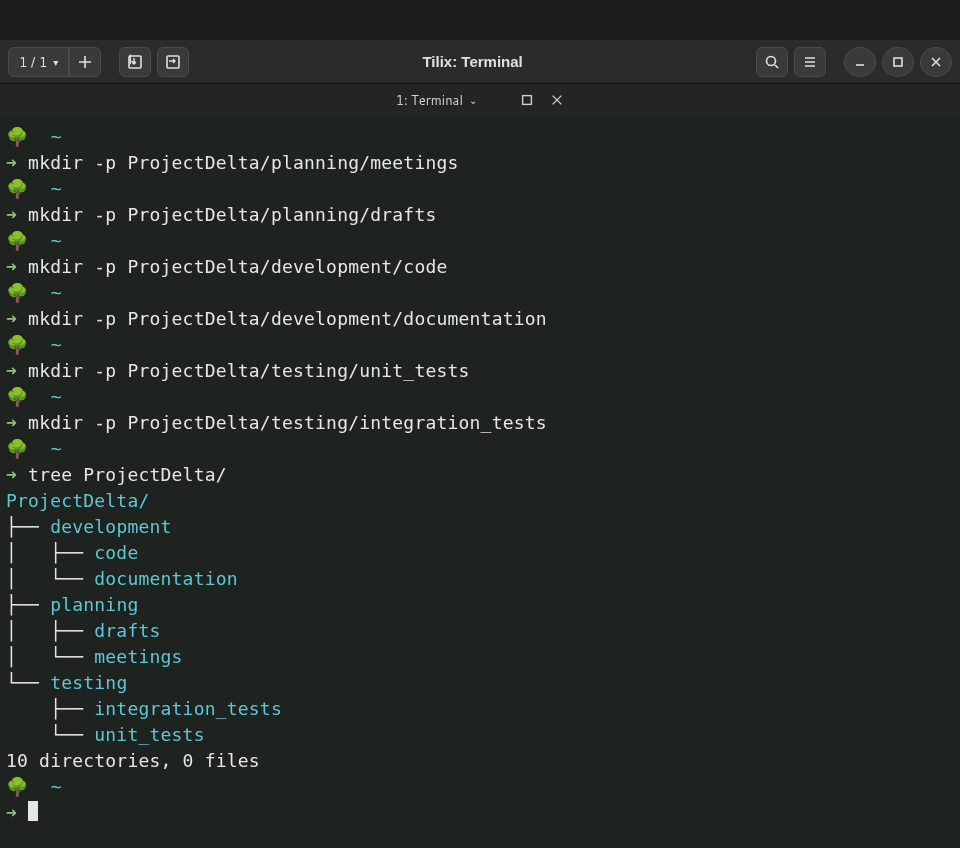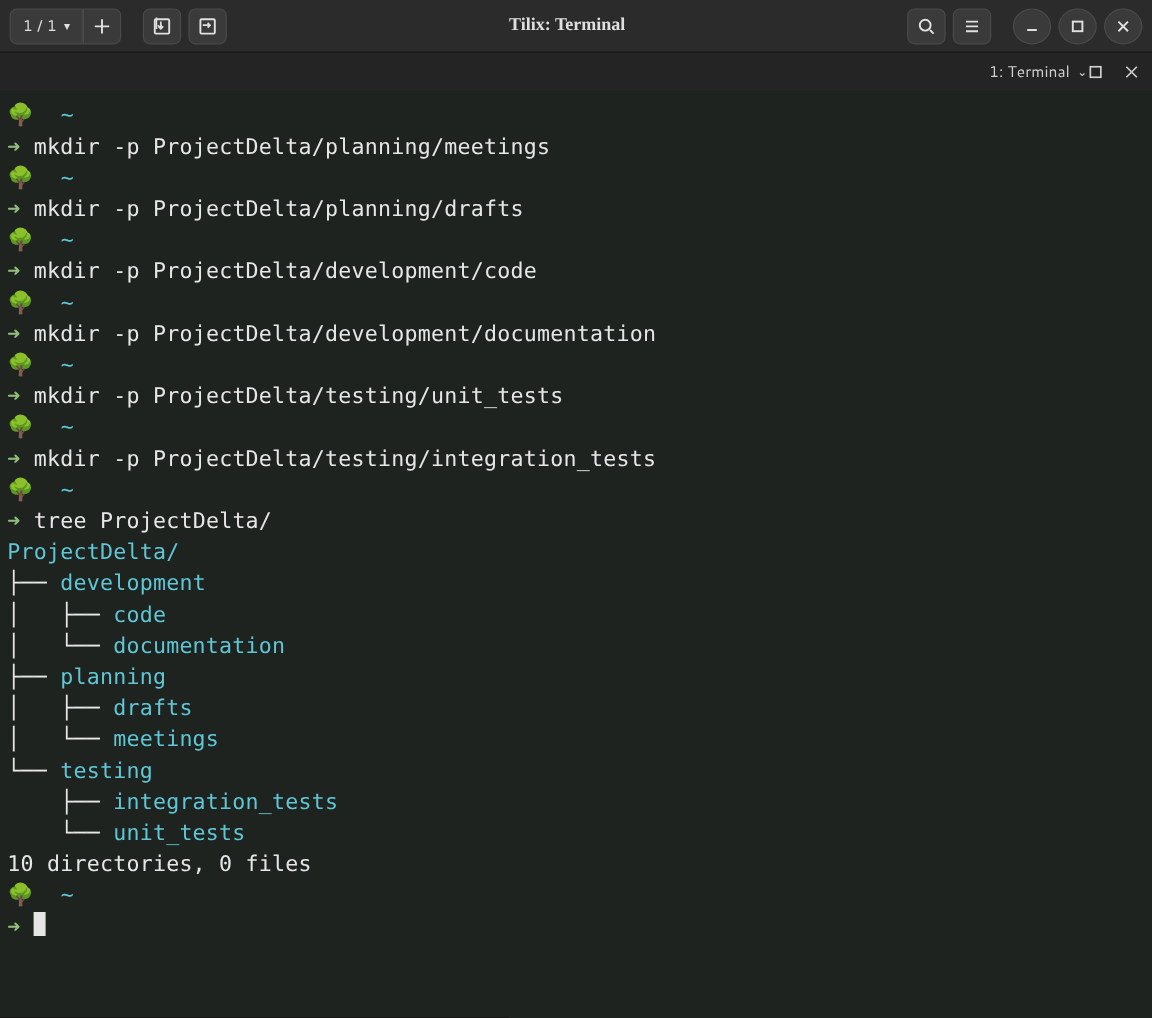--- a/index.html
+++ b/index.html
@@ -29,23 +29,24 @@
   }
 
   
   .headerbar{
     height:44px;
     background:var(--bg-header);
     border-bottom:1px solid #111;
     display:flex;align-items:center;
     padding:0 8px;
     gap:6px;
+    margin-top:40px;
   }
   .hb-left{display:flex;align-items:center;gap:6px}
-  .hb-center{flex:1;text-align:center;font-size:15px;font-family:Liberation Serif, serif;color:#e0e0e0;font-weight:600}
+  .hb-center{flex:1;text-align:center;font-size:15px;font-family:Liberation Sans, sans-serif;color:#e0e0e0;font-weight:600}
   .hb-right{display:flex;align-items:center;gap:6px}
   .btn{
     height:30px;min-width:32px;
     background:var(--btn);
     border:1px solid var(--btn-border);
     border-radius:6px;
     display:flex;align-items:center;justify-content:center;
     color:#e0e0e0;font-size:14px;cursor:pointer;
   }
   .btn svg{width:16px;height:16px;stroke:#e0e0e0;stroke-width:1.6;fill:none}
@@ -53,23 +54,23 @@
   .btn.icon{width:32px}
   .btn-group{display:flex}
   .btn-group .btn:first-child{border-top-right-radius:0;border-bottom-right-radius:0}
   .btn-group .btn:last-child{border-top-left-radius:0;border-bottom-left-radius:0}
   .btn.circ{border-radius:50%;width:30px;height:30px;background:#3a3a3a}
   .gap{width:6px}
 
   
   .tabbar{
     height:32px;background:var(--bg-tabbar);
-    display:flex;align-items:center;justify-content:flex-end;
+    display:flex;align-items:center;justify-content:center;
     padding:0 10px;color:#cfcfcf;
-    font-family:ui-sans-serif,"Segoe UI","Cantarell",sans-serif;font-size:13px;
+    font-family:ui-sans-serif,"Segoe UI","Cantarell",sans-serif;font-size:13px;gap:43px;
   }
   .tab-left{display:flex;align-items:center;gap:6px;cursor:pointer}
   .tab-right{display:flex;align-items:center;gap:16px}
   .tab-right svg{width:14px;height:14px;stroke:#cfcfcf;stroke-width:1.6;fill:none;cursor:pointer}
   .chev{font-size:10px}
 
   
   .term{
     flex:1;
     background:var(--bg-term);

